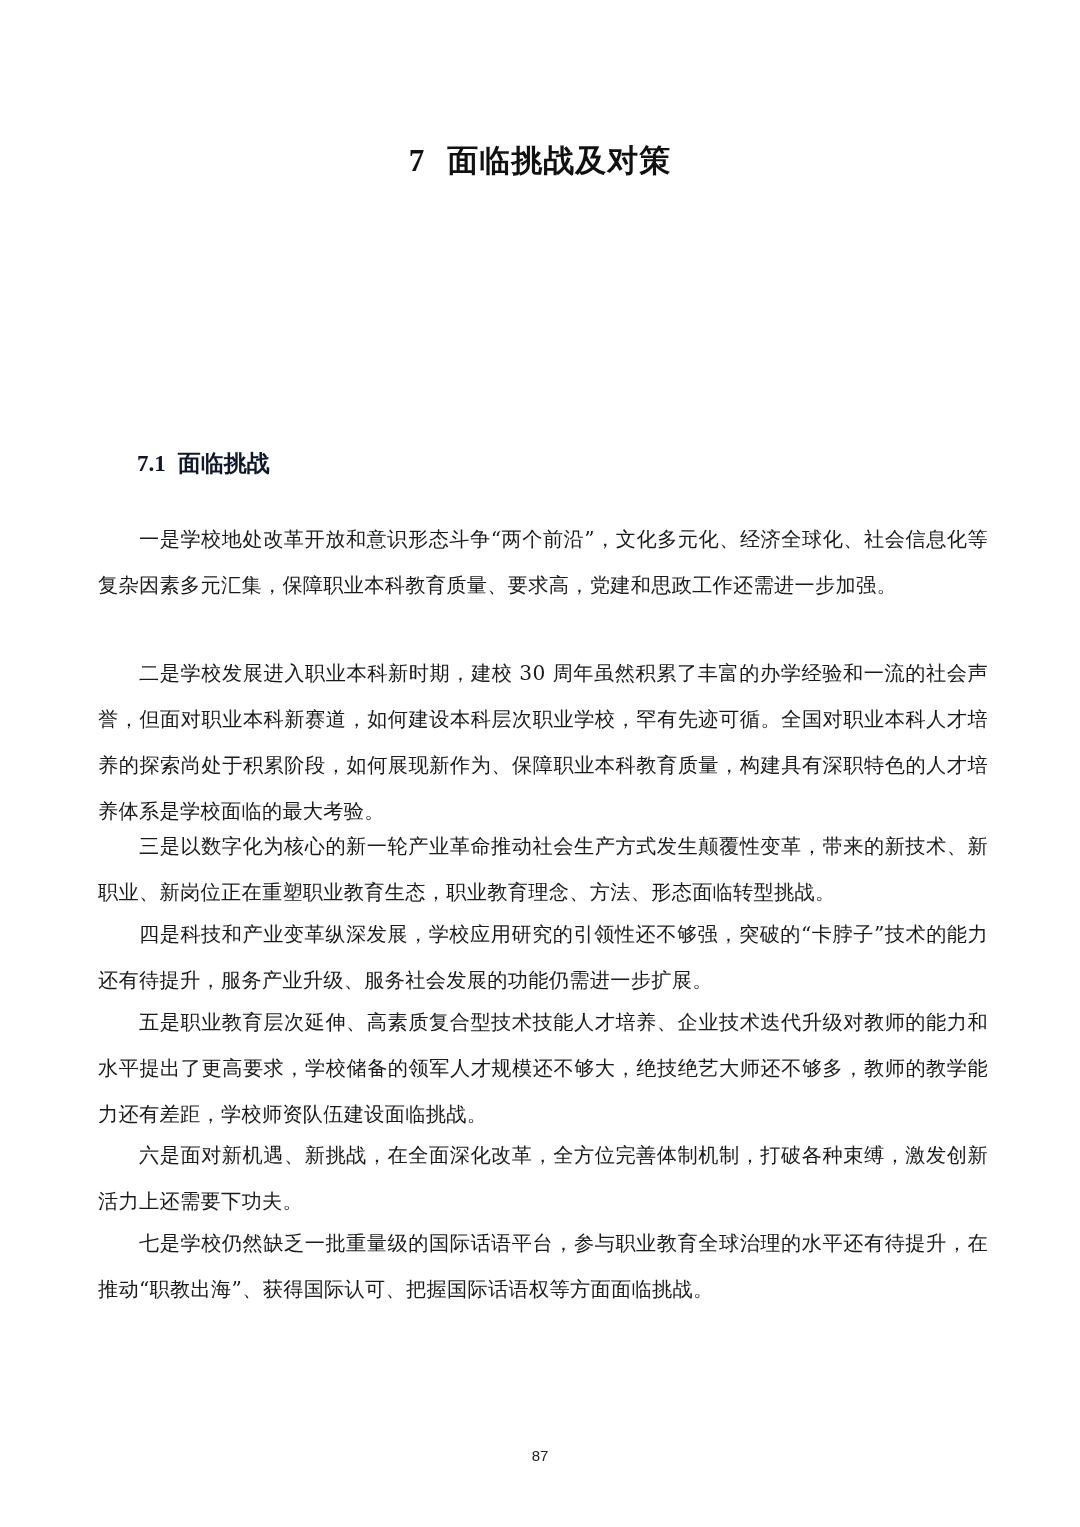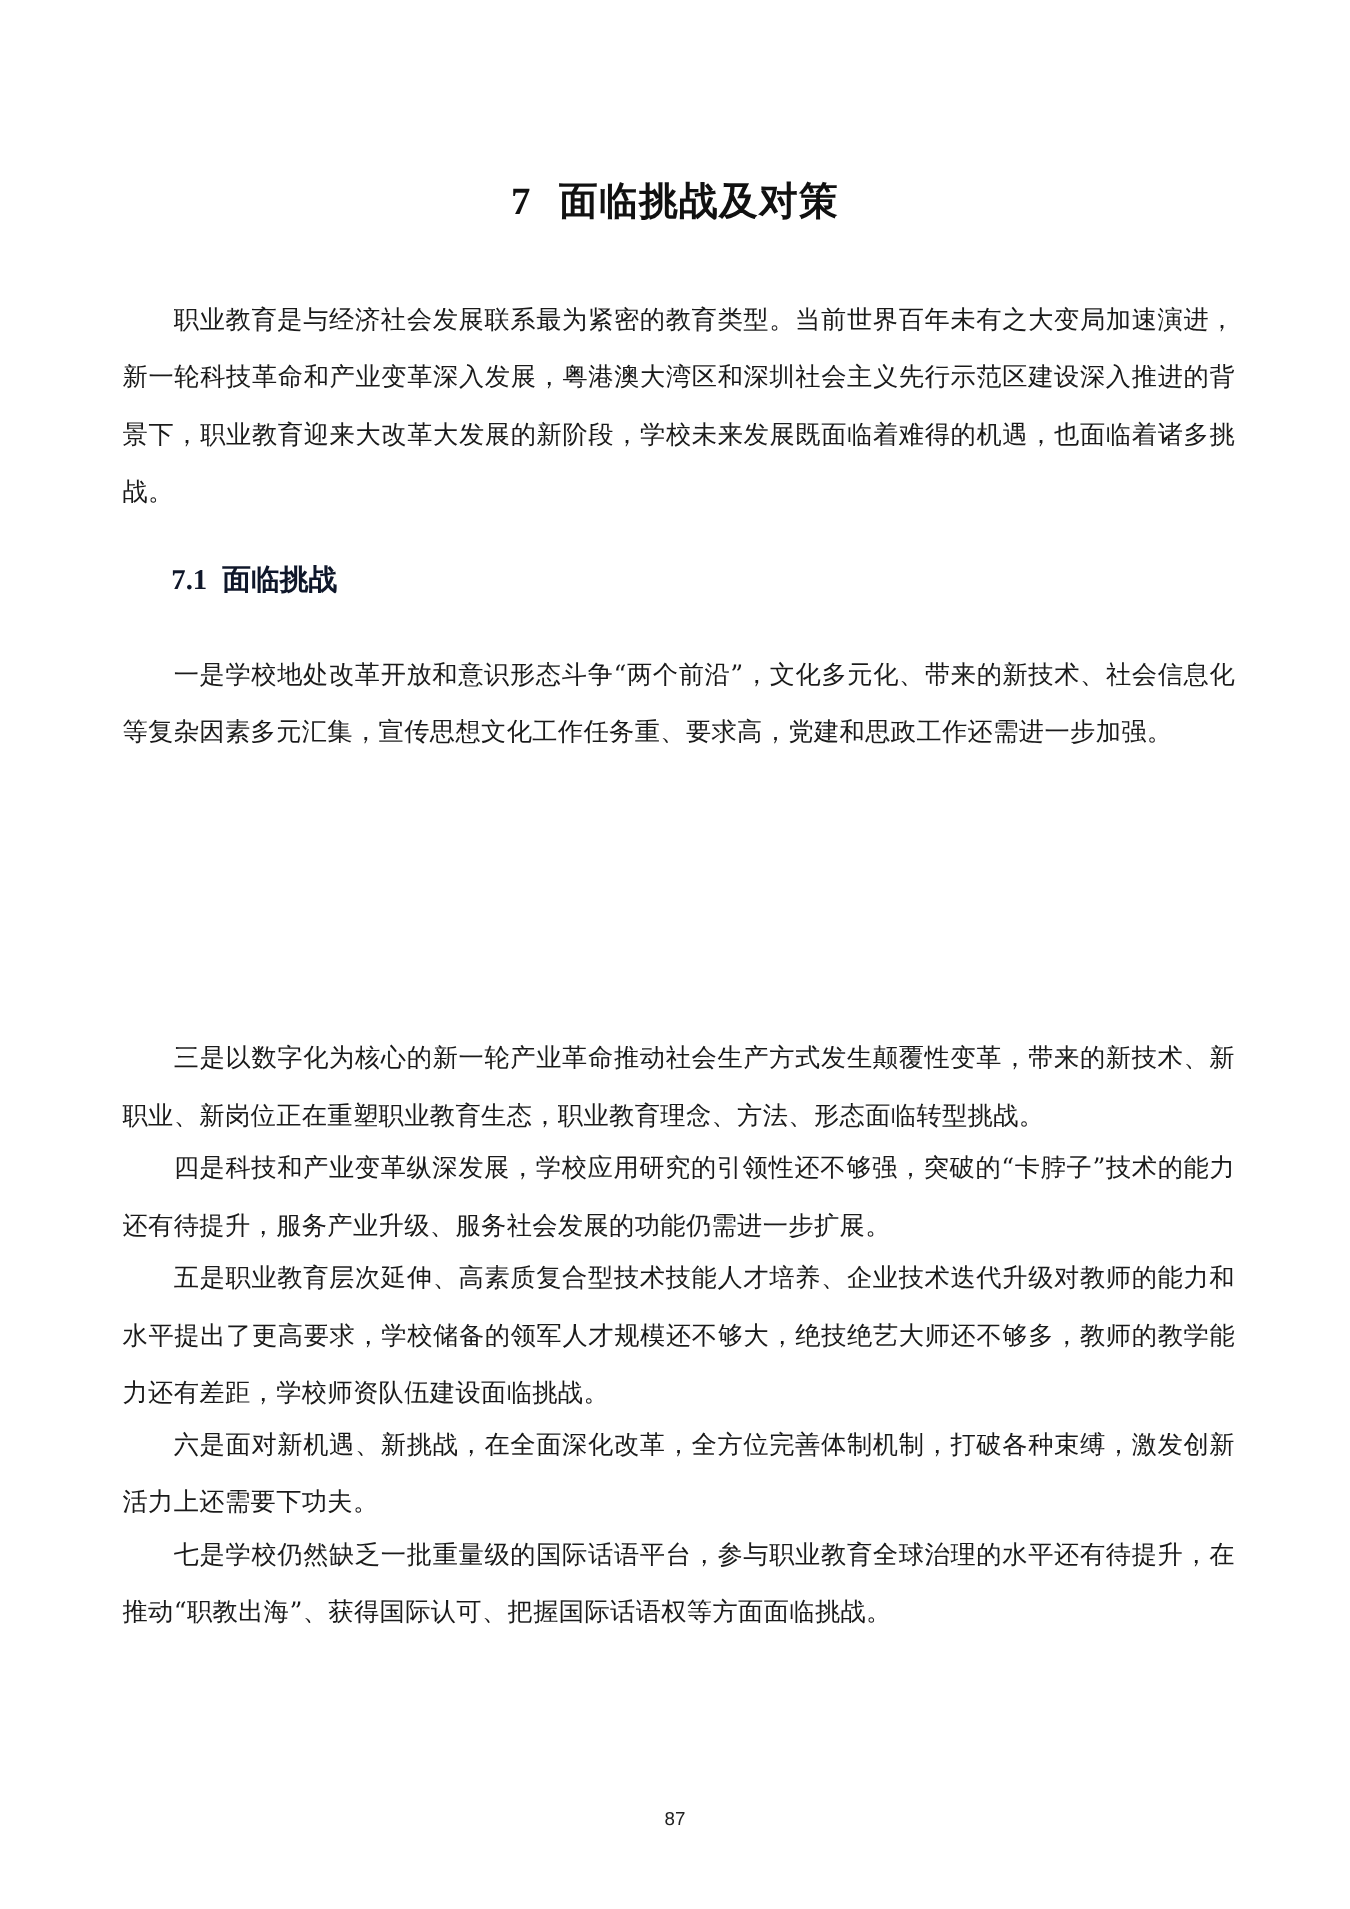--- a/index.html
+++ b/index.html
@@ -33,27 +33,27 @@
 </style>
 </head>
 <body>
 
 <div class="page">
 
   <h1 class="chapter-title" style="margin:0;">
     <span class="num">7</span><span>面临挑战及对策</span>
   </h1>
 
-  <p class="para" style="top:232px; margin:0;">职业教育是与经济社会发展联系最为紧密的教育类型。当前世界百年未有之大变局加速演进，新一轮科技革命和产业变革深入发展，粤港澳大湾区和深圳社会主义先行示范区建设深入推进的背景下，职业教育迎来大改革大发展的新阶段，学校未来发展既面临着难得的机遇，也面临着诸多挑战。</p>
 
   <h2 class="section-title" style="margin:0;">
     <span class="num">7.1</span><span>面临挑战</span>
   </h2>
 
-  <p class="para" style="top:516px; margin:0;">一是学校地处改革开放和意识形态斗争“两个前沿”，文化多元化、带来的新技术、社会信息化等复杂因素多元汇集，宣传思想文化工作任务重、要求高，党建和思政工作还需进一步加强。</p>
+  <p class="para" style="top:516px; margin:0;">一是学校地处改革开放和意识形态斗争“两个前沿”，文化多元化、经济全球化、社会信息化等复杂因素多元汇集，保障职业本科教育质量、要求高，党建和思政工作还需进一步加强。</p>
+  <p class="para" style="top:650px; margin:0;">二是学校发展进入职业本科新时期，建校 30 周年虽然积累了丰富的办学经验和一流的社会声誉，但面对职业本科新赛道，如何建设本科层次职业学校，罕有先迹可循。全国对职业本科人才培养的探索尚处于积累阶段，如何展现新作为、保障职业本科教育质量，构建具有深职特色的人才培养体系是学校面临的最大考验。</p>
   <p class="para" style="top:911px; margin:0;">四是科技和产业变革纵深发展，学校应用研究的引领性还不够强，突破的“卡脖子”技术的能力还有待提升，服务产业升级、服务社会发展的功能仍需进一步扩展。</p>
   <p class="para" style="top:823px; margin:0;">三是以数字化为核心的新一轮产业革命推动社会生产方式发生颠覆性变革，带来的新技术、新职业、新岗位正在重塑职业教育生态，职业教育理念、方法、形态面临转型挑战。</p>
   <p class="para" style="top:999px; margin:0;">五是职业教育层次延伸、高素质复合型技术技能人才培养、企业技术迭代升级对教师的能力和水平提出了更高要求，学校储备的领军人才规模还不够大，绝技绝艺大师还不够多，教师的教学能力还有差距，学校师资队伍建设面临挑战。</p>
   <p class="para" style="top:1220px; margin:0;">七是学校仍然缺乏一批重量级的国际话语平台，参与职业教育全球治理的水平还有待提升，在推动“职教出海”、获得国际认可、把握国际话语权等方面面临挑战。</p>
   <p class="para" style="top:1132px; margin:0;">六是面对新机遇、新挑战，在全面深化改革，全方位完善体制机制，打破各种束缚，激发创新活力上还需要下功夫。</p>
 
   <div class="page-number">87</div>
 </div>
 
 </body></html>

